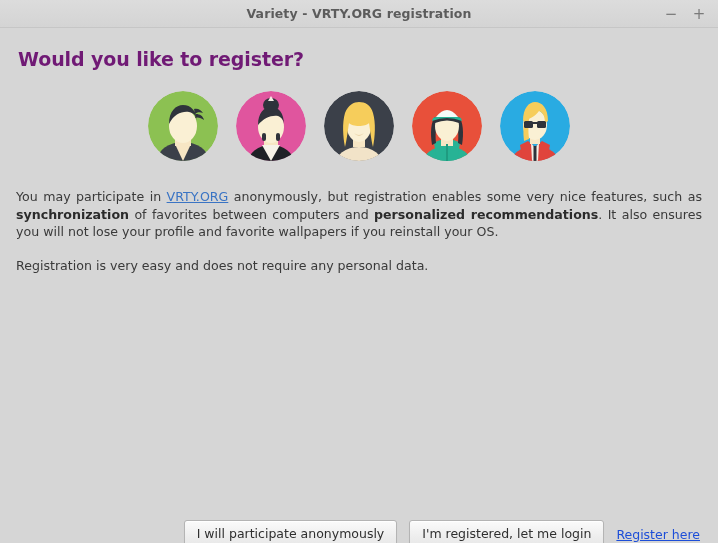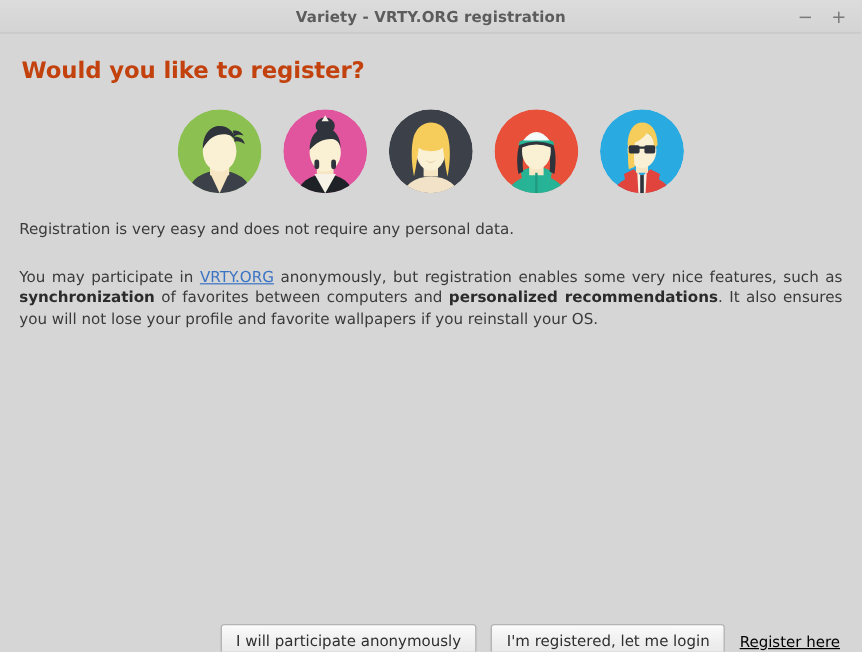--- a/index.html
+++ b/index.html
@@ -59,21 +59,21 @@
   
   .content {
     padding: 0 16px;
     box-sizing: border-box;
     height: 515px;
     position: relative;
   }
   h1.heading {
     font-size: 19px;
     font-weight: bold;
-    color: #c2410c;
+    color: #701a75;
     margin: 20px 0 0 2px;
     letter-spacing: -0.1px;
   }
 
   
   .avatars {
     display: flex;
     justify-content: center;
     align-items: center;
     gap: 18px;
@@ -123,21 +123,21 @@
     background: linear-gradient(to bottom, #fbfbfb 0%, #eeeeee 55%, #e6e6e6 100%);
     border: 1px solid #b4b4b4;
     border-radius: 3px;
     padding: 6px 12px 7px;
     cursor: pointer;
     box-shadow: 0 1px 0 rgba(255,255,255,0.85) inset, 0 1px 1px rgba(0,0,0,0.06);
     line-height: 1.1;
   }
   a.link-btn {
     font-size: 12.5px;
-    color: #000000;
+    color: #1d4ed8;
     text-decoration: underline;
     padding-right: 2px;
     cursor: pointer;
   }
 </style>
 </head>
 <body>
 
 <div class="titlebar">
   <span class="titlebar-title">Variety - VRTY.ORG registration</span>
@@ -220,25 +220,25 @@
         <path d="M23 30 c0 -13 6 -19 12 -19 c7 0 13 6 13 19 l-3 2 c0 -8 -3 -11 -6 -12 c-4 6 -10 8 -16 10 z" fill="#f6cd5b"></path>
         <path d="M25 24 c-2 8 -2 18 -1 26 l5 -2 c-1 -8 -1 -17 1 -24 z" fill="#f6cd5b"></path>
         <path d="M24 31 h22 v2 h-22 z" fill="#2f333b"></path>
         <rect x="24" y="30" width="9" height="7" rx="1.5" fill="#2f333b"></rect>
         <rect x="37" y="30" width="9" height="7" rx="1.5" fill="#2f333b"></rect>
       </svg>
     </div>
 
   </div>
 
-  <p class="para" id="p2">Registration is very easy and does not require any personal data.</p>
-
   <p class="para" id="p1">
     <span>You may participate in </span><a class="inline-link" href="#">VRTY.ORG</a><span> anonymously, but registration enables some very nice features, such as </span><b>synchronization</b><span> of favorites between computers and </span><b>personalized recommendations</b><span>. It also ensures you will not lose your profile and favorite wallpapers if you reinstall your OS.</span>
   </p>
+
+  <p class="para" id="p2">Registration is very easy and does not require any personal data.</p>
 
 
   <div class="footer">
     <button class="btn">I will participate anonymously</button>
     <button class="btn">I'm registered, let me login</button>
     <a class="link-btn" href="#">Register here</a>
   </div>
 
 </div>
 

